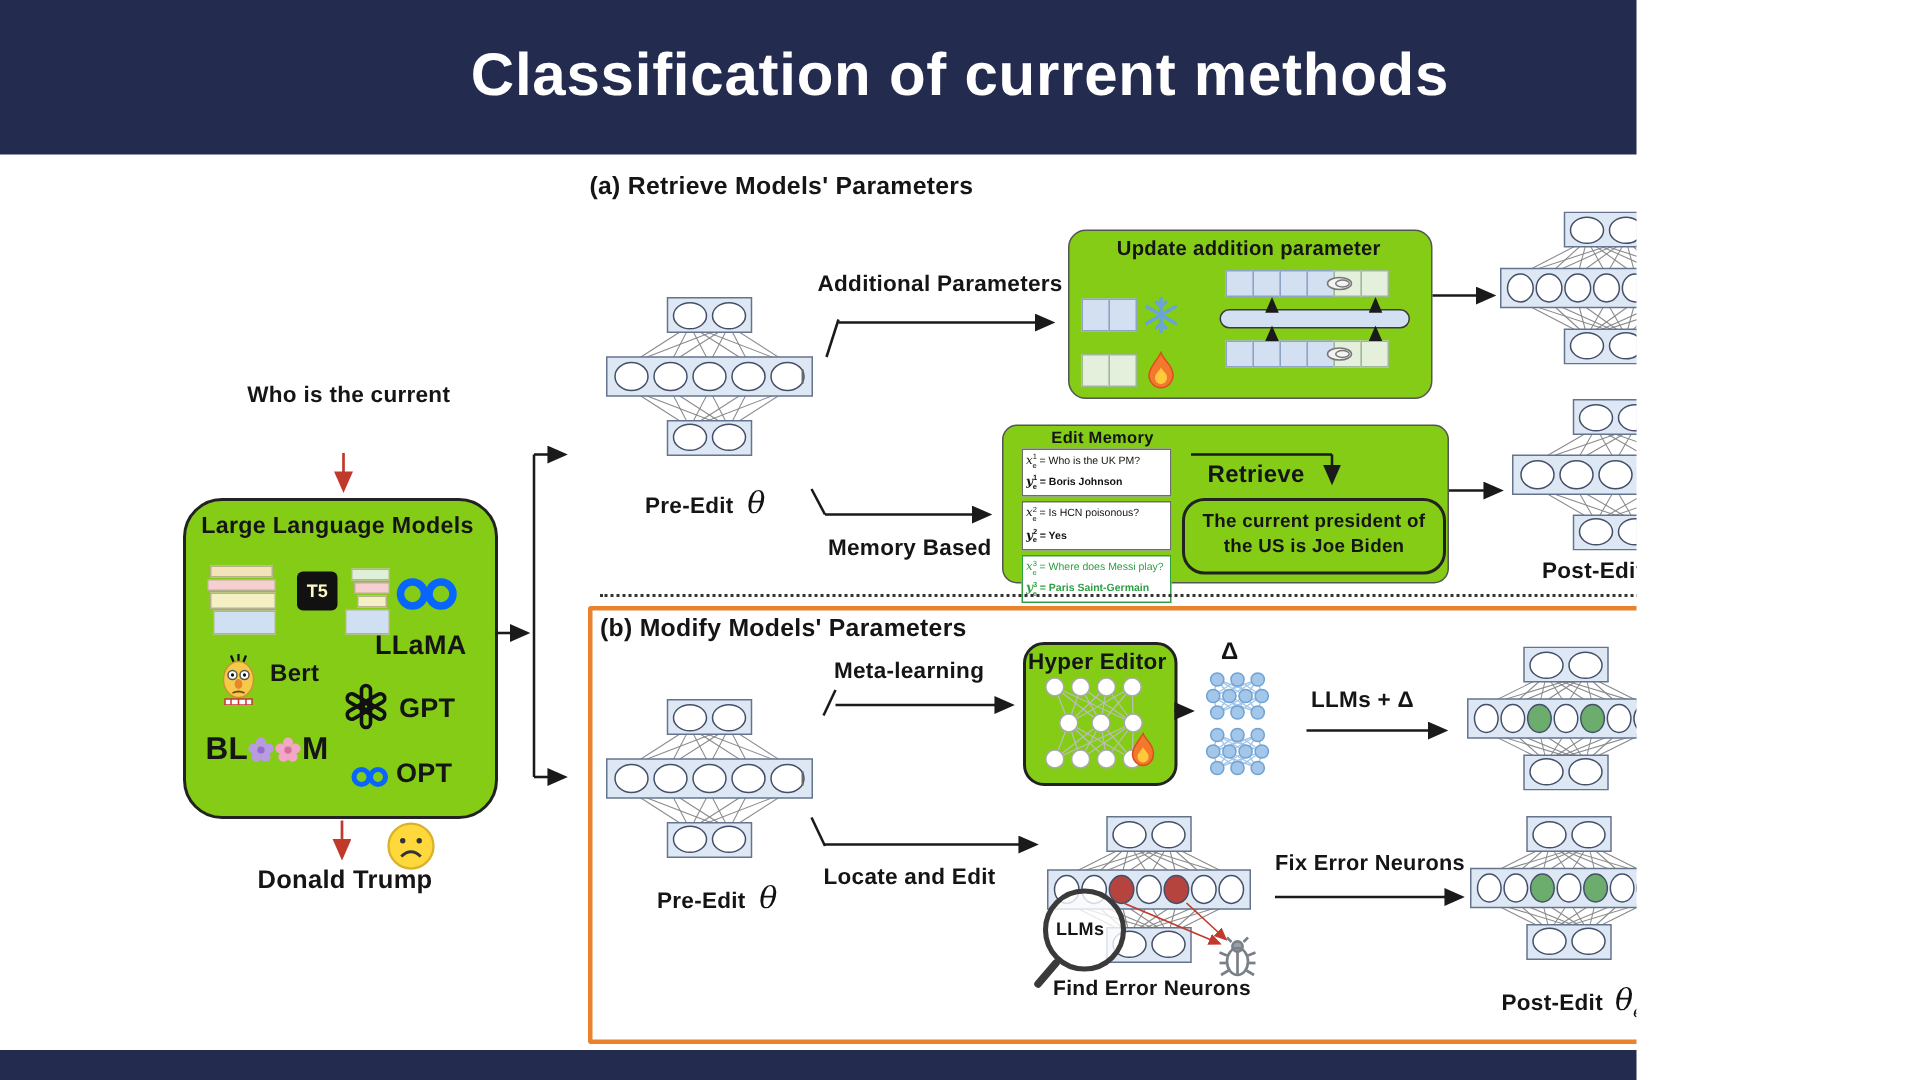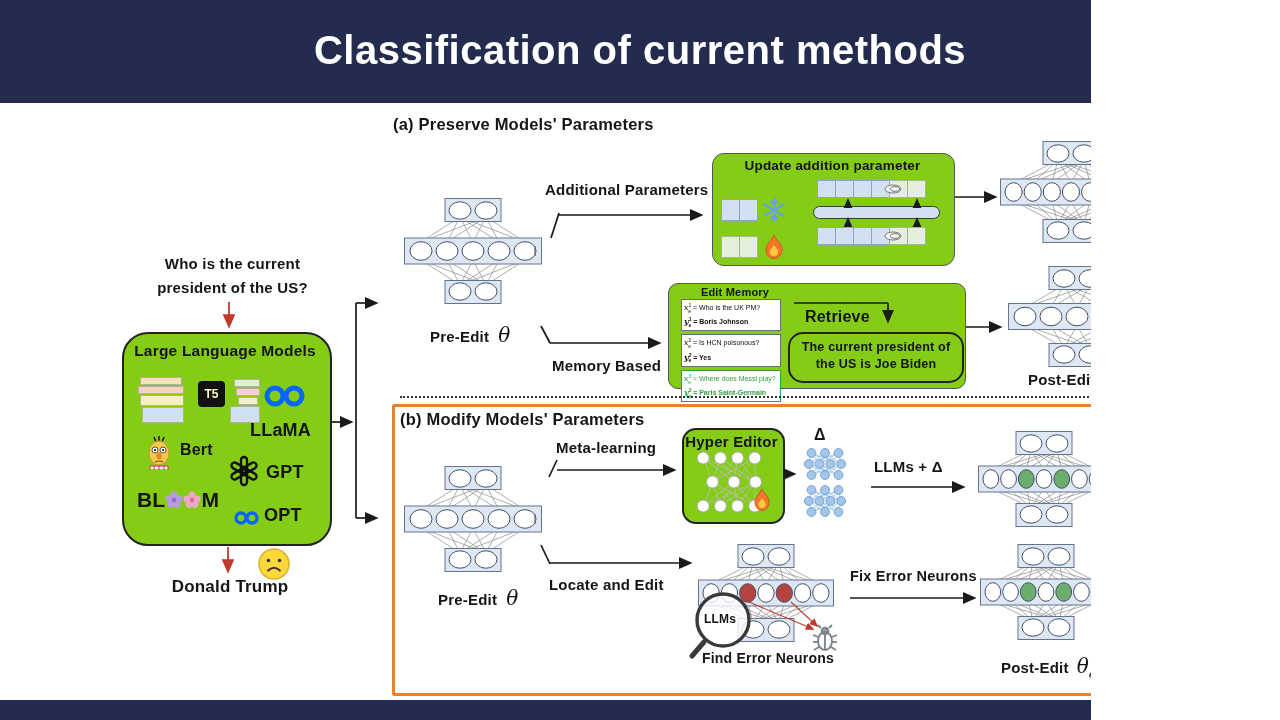--- a/index.html
+++ b/index.html
@@ -34,21 +34,20 @@
 </head>
 <body>
 
 <div id="slide">
 
   <div class="abs bar" id="title">Classification of current methods</div>
   <div class="abs bar" style="top:700px;height:20px;"></div>
   <div class="abs" style="left:1156px;top:666px;font-size:18px;color:#8f8f8f;">12</div>
 
   <div class="abs lbl" style="left:120px;top:255px;width:225px;text-align:center;font-size:15px;">Who is the current</div>
-  <div class="abs lbl" style="left:120px;top:279px;width:225px;text-align:center;font-size:15px;">president of the US?</div>
 
   <div class="abs rbox" style="left:122px;top:332px;width:206px;height:210px;border-radius:26px;border-width:2.4px;"></div>
   <div class="abs lbl" style="left:122px;top:342px;width:206px;text-align:center;font-size:15.5px;">Large Language Models</div>
 
   <div class="abs" style="left:138px;top:373px;width:120px;height:52px;">
     <div class="tbox" style="left:2px;top:4px;width:40px;height:6px;background:#F2E4B8;"></div>
     <div class="tbox" style="left:0px;top:13px;width:44px;height:6px;background:#F6D0D0;"></div>
     <div class="tbox" style="left:2px;top:22px;width:42px;height:9px;background:#F4EFC4;"></div>
     <div class="tbox" style="left:4px;top:34px;width:40px;height:14px;background:#CFE0F2;"></div>
     <div class="abs" style="left:60px;top:8px;width:27px;height:26px;background:#111;border-radius:4px;color:#fef9c3;font-weight:700;font-size:12px;text-align:center;line-height:26px;">T5</div>
@@ -138,21 +137,21 @@
   <div class="abs lbl" style="left:264px;top:505px;font-size:18px;">OPT</div>
 
   <svg class="abs" style="left:258px;top:548px;" width="32" height="32">
     <circle cx="16" cy="16" r="15" fill="#FFD93B" stroke="#D9B22A" stroke-width="1.5"></circle>
     <circle cx="10.5" cy="12.5" r="1.8" fill="#333"></circle>
       <circle cx="21.5" cy="12.5" r="1.8" fill="#333"></circle>
     <path d="M9.5 23 Q16 16.5 22.5 23" fill="none" stroke="#333" stroke-width="2"></path>
   </svg>
   <div class="abs lbl" style="left:150px;top:577px;width:160px;text-align:center;font-size:17px;">Donald Trump</div>
 
-  <div class="abs lbl" style="left:393px;top:115px;font-size:16.5px;">(a) Preserve Models' Parameters</div>
+  <div class="abs lbl" style="left:393px;top:115px;font-size:16.5px;">(a) Retrieve Models' Parameters</div>
 
   <div class="abs net" style="left:404px;top:198px;width:138px;height:106px;">
       <svg width="138" height="106">
         <line x1="56" y1="19" x2="17" y2="44" stroke="#8a8a8a" stroke-width="0.7"></line>
         <line x1="56" y1="87" x2="17" y2="62" stroke="#8a8a8a" stroke-width="0.7"></line>
         <line x1="56" y1="19" x2="43" y2="44" stroke="#8a8a8a" stroke-width="0.7"></line>
         <line x1="56" y1="87" x2="43" y2="62" stroke="#8a8a8a" stroke-width="0.7"></line>
         <line x1="56" y1="19" x2="69" y2="44" stroke="#8a8a8a" stroke-width="0.7"></line>
         <line x1="56" y1="87" x2="69" y2="62" stroke="#8a8a8a" stroke-width="0.7"></line>
         <line x1="56" y1="19" x2="95" y2="44" stroke="#8a8a8a" stroke-width="0.7"></line>

